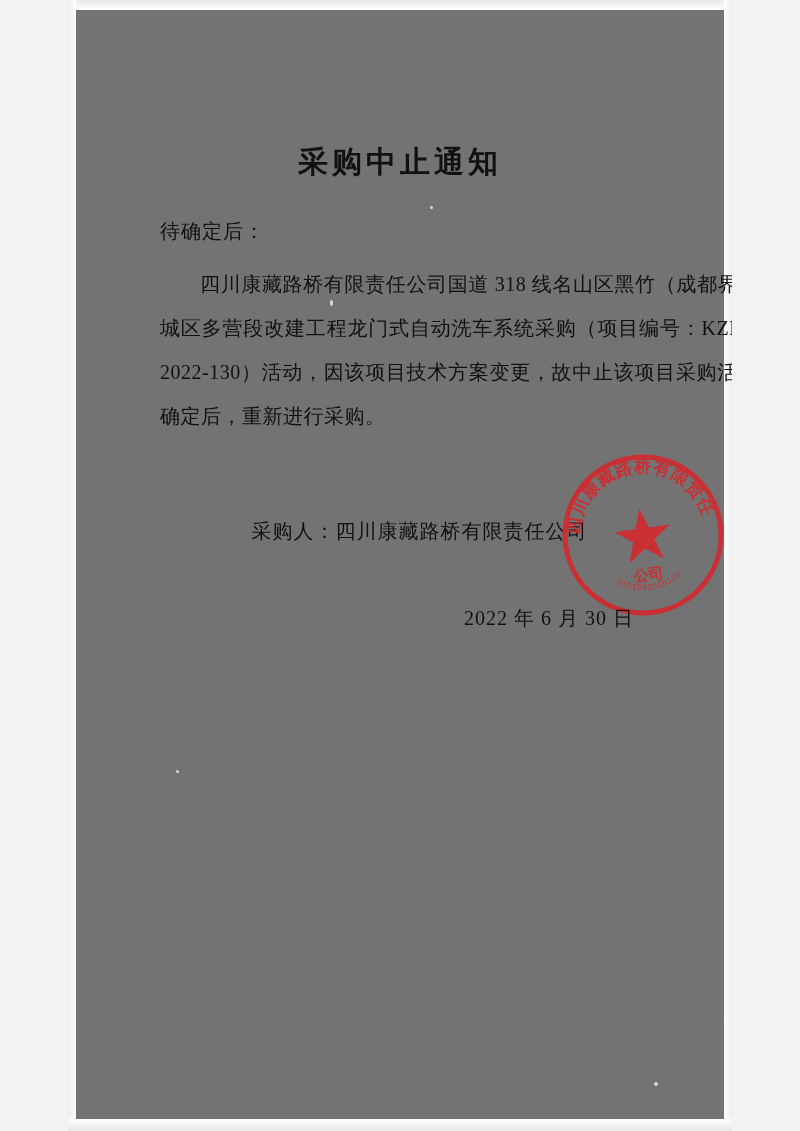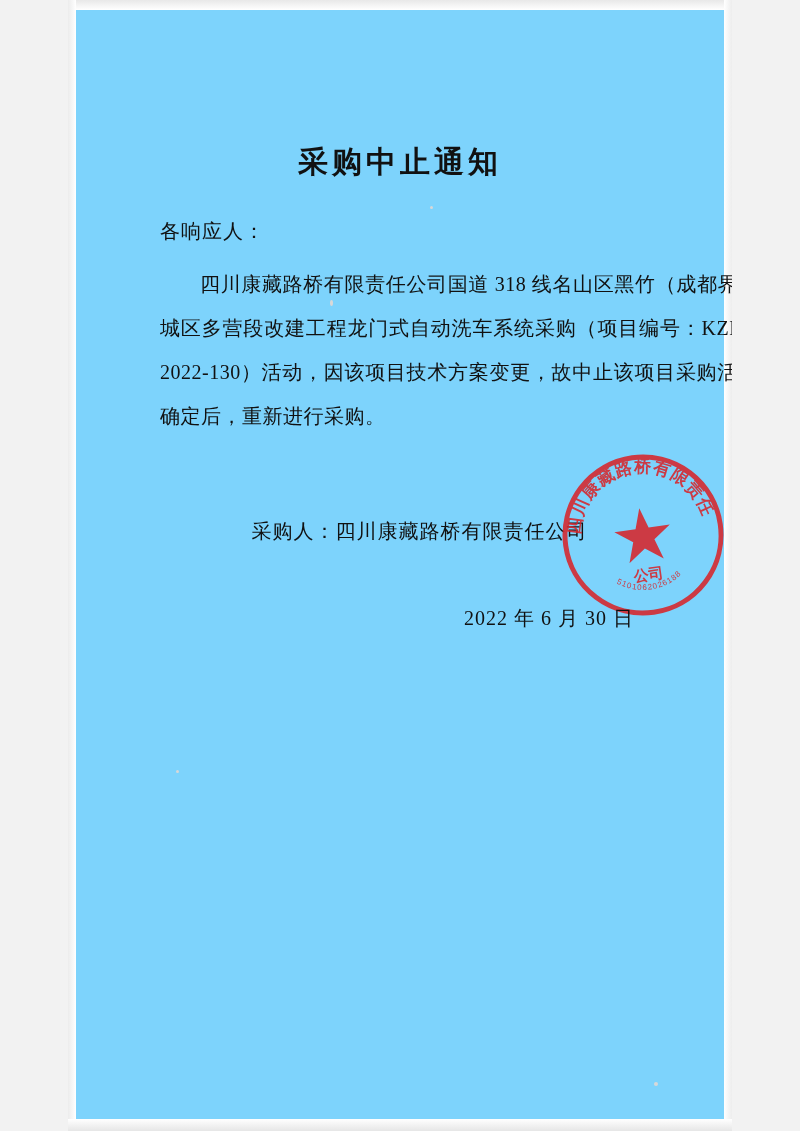--- a/index.html
+++ b/index.html
@@ -8,21 +8,21 @@
     background: #f2f2f2;
   }
   body {
     font-family: "Liberation Serif", "DejaVu Serif", serif;
   }
   .page {
     position: relative;
     width: 664px;
     height: 1131px;
     margin: 0 auto;
-    background: #7dd3fc;
+    background: #737373;
     overflow: hidden;
     box-sizing: border-box;
   }
   
   .scan-edge-top {
     position: absolute;
     top: 0; left: 0; right: 0;
     height: 10px;
     background: linear-gradient(to bottom, #e8e8e8, #ffffff);
   }
@@ -151,21 +151,21 @@
   <div class="scan-edge-right"></div>
   <div class="scan-edge-bottom"></div>
 
   <div class="speck" style="top:206px;left:362px;width:3px;height:3px;"></div>
   <div class="speck" style="top:300px;left:262px;width:3px;height:6px;"></div>
   <div class="speck" style="top:770px;left:108px;width:3px;height:3px;"></div>
   <div class="speck" style="top:1082px;left:586px;width:4px;height:4px;"></div>
 
   <h1 class="doc-title">采购中止通知</h1>
 
-  <div class="salutation">各响应人：</div>
+  <div class="salutation">待确定后：</div>
 
   <div class="body-text">四川康藏路桥有限责任公司国道 318 线名山区黑竹（成都界）至雨城区多营段改建工程龙门式自动洗车系统采购（项目编号：KZLQ-CG-2022-130）活动，因该项目技术方案变更，故中止该项目采购活动，待确定后，重新进行采购。</div>
 
   <div class="signature">采购人：四川康藏路桥有限责任公司</div>
 
   <div class="seal">
     <svg width="166" height="166" viewBox="0 0 166 166" xmlns="http://www.w3.org/2000/svg">
       <defs>
         <path id="arcPath" d="M 20,83 A 63,63 0 0 1 146,83"></path>
         <path id="arcPathLower" d="M 28,83 A 55,55 0 0 0 138,83"></path>

